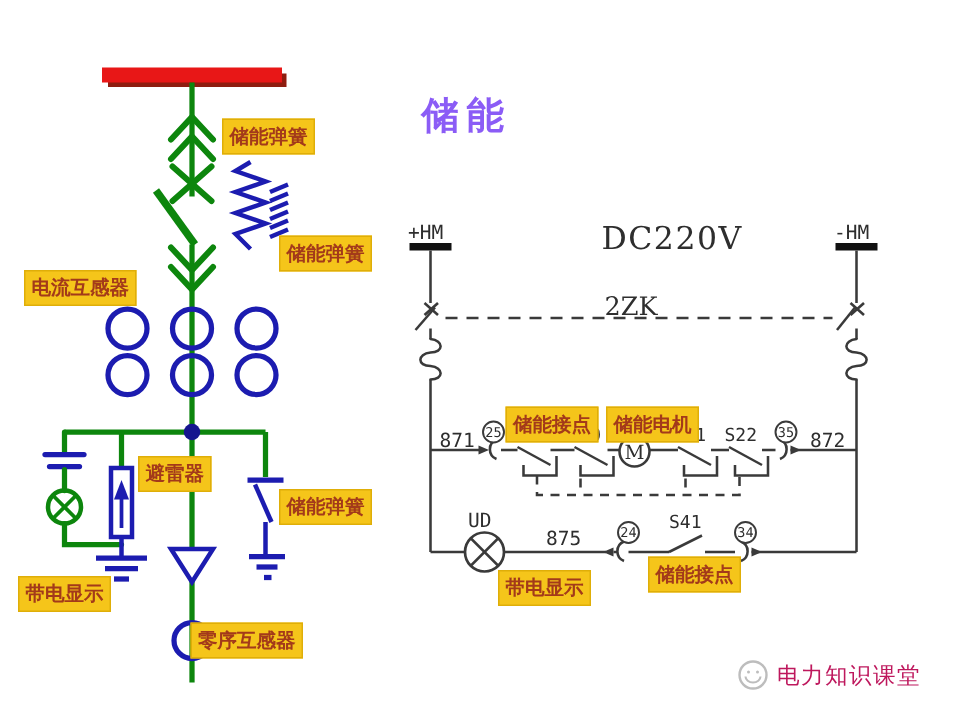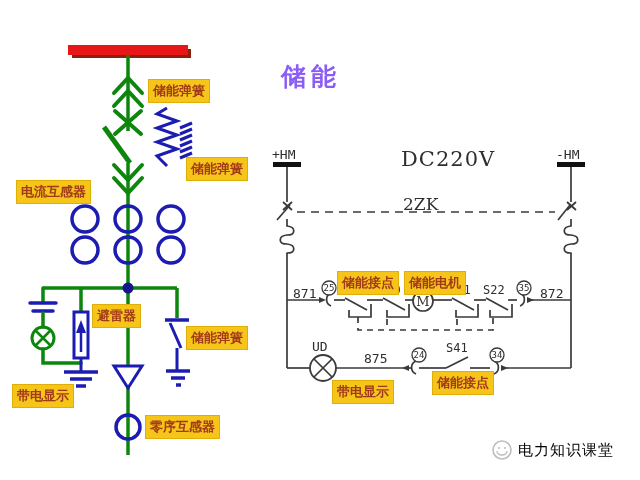--- a/index.html
+++ b/index.html
@@ -13,21 +13,21 @@
     position:absolute;background:#F5C51A;color:#A33A1A;
     font-size:13px;font-weight:bold;line-height:16px;
     padding:3px 4px;white-space:nowrap;border:1px solid #dfae08;
   }
   .title{
     position:absolute;left:281px;top:60px;font-size:25px;color:#8b5cf6;
     font-weight:700;letter-spacing:5px;font-family:"Liberation Serif", serif;
   }
   .watermark{
     position:absolute;left:491px;top:439px;display:flex;align-items:center;
-    gap:5px;color:#000000;font-size:15px;letter-spacing:1px;
+    gap:5px;color:#be185d;font-size:15px;letter-spacing:1px;
   }
   .cad{font-family:"DejaVu Sans Mono", monospace;fill:#2e2e2e;}
   .serifcad{font-family:"DejaVu Serif", serif;fill:#2e2e2e;}
 </style>
 </head>
 <body>
 
 <div id="stage">
 
   <svg class="wires" width="640" height="480" viewBox="0 0 640 480">
@@ -218,21 +218,21 @@
   </svg>
 
   <div class="title">储能</div>
 
   <div class="label" style="left:148px;top:79px;">储能弹簧</div>
   <div class="label" style="left:186px;top:157px;">储能弹簧</div>
   <div class="label" style="left:16px;top:180px;">电流互感器</div>
   <div class="label" style="left:92px;top:304px;">避雷器</div>
   <div class="label" style="left:186px;top:326px;">储能弹簧</div>
   <div class="label" style="left:12px;top:384px;">带电显示</div>
-  <div class="label" style="left:145px;top:415px;">零序互感器</div>
+  <div class="label" style="left:127px;top:415px;">零序互感器</div>
 
   <div class="label" style="left:337px;top:271px;">储能接点</div>
   <div class="label" style="left:404px;top:271px;">储能电机</div>
   <div class="label" style="left:332px;top:380px;">带电显示</div>
   <div class="label" style="left:432px;top:371px;">储能接点</div>
 
   <div class="watermark">
     <svg width="22" height="22" viewBox="0 0 22 22">
       <circle cx="11" cy="11" r="9" fill="none" stroke="#bdbdbd" stroke-width="1.6"></circle>
       <path d="M6,12 a5,4 0 0 0 10,0" fill="none" stroke="#bdbdbd" stroke-width="1.4"></path>

